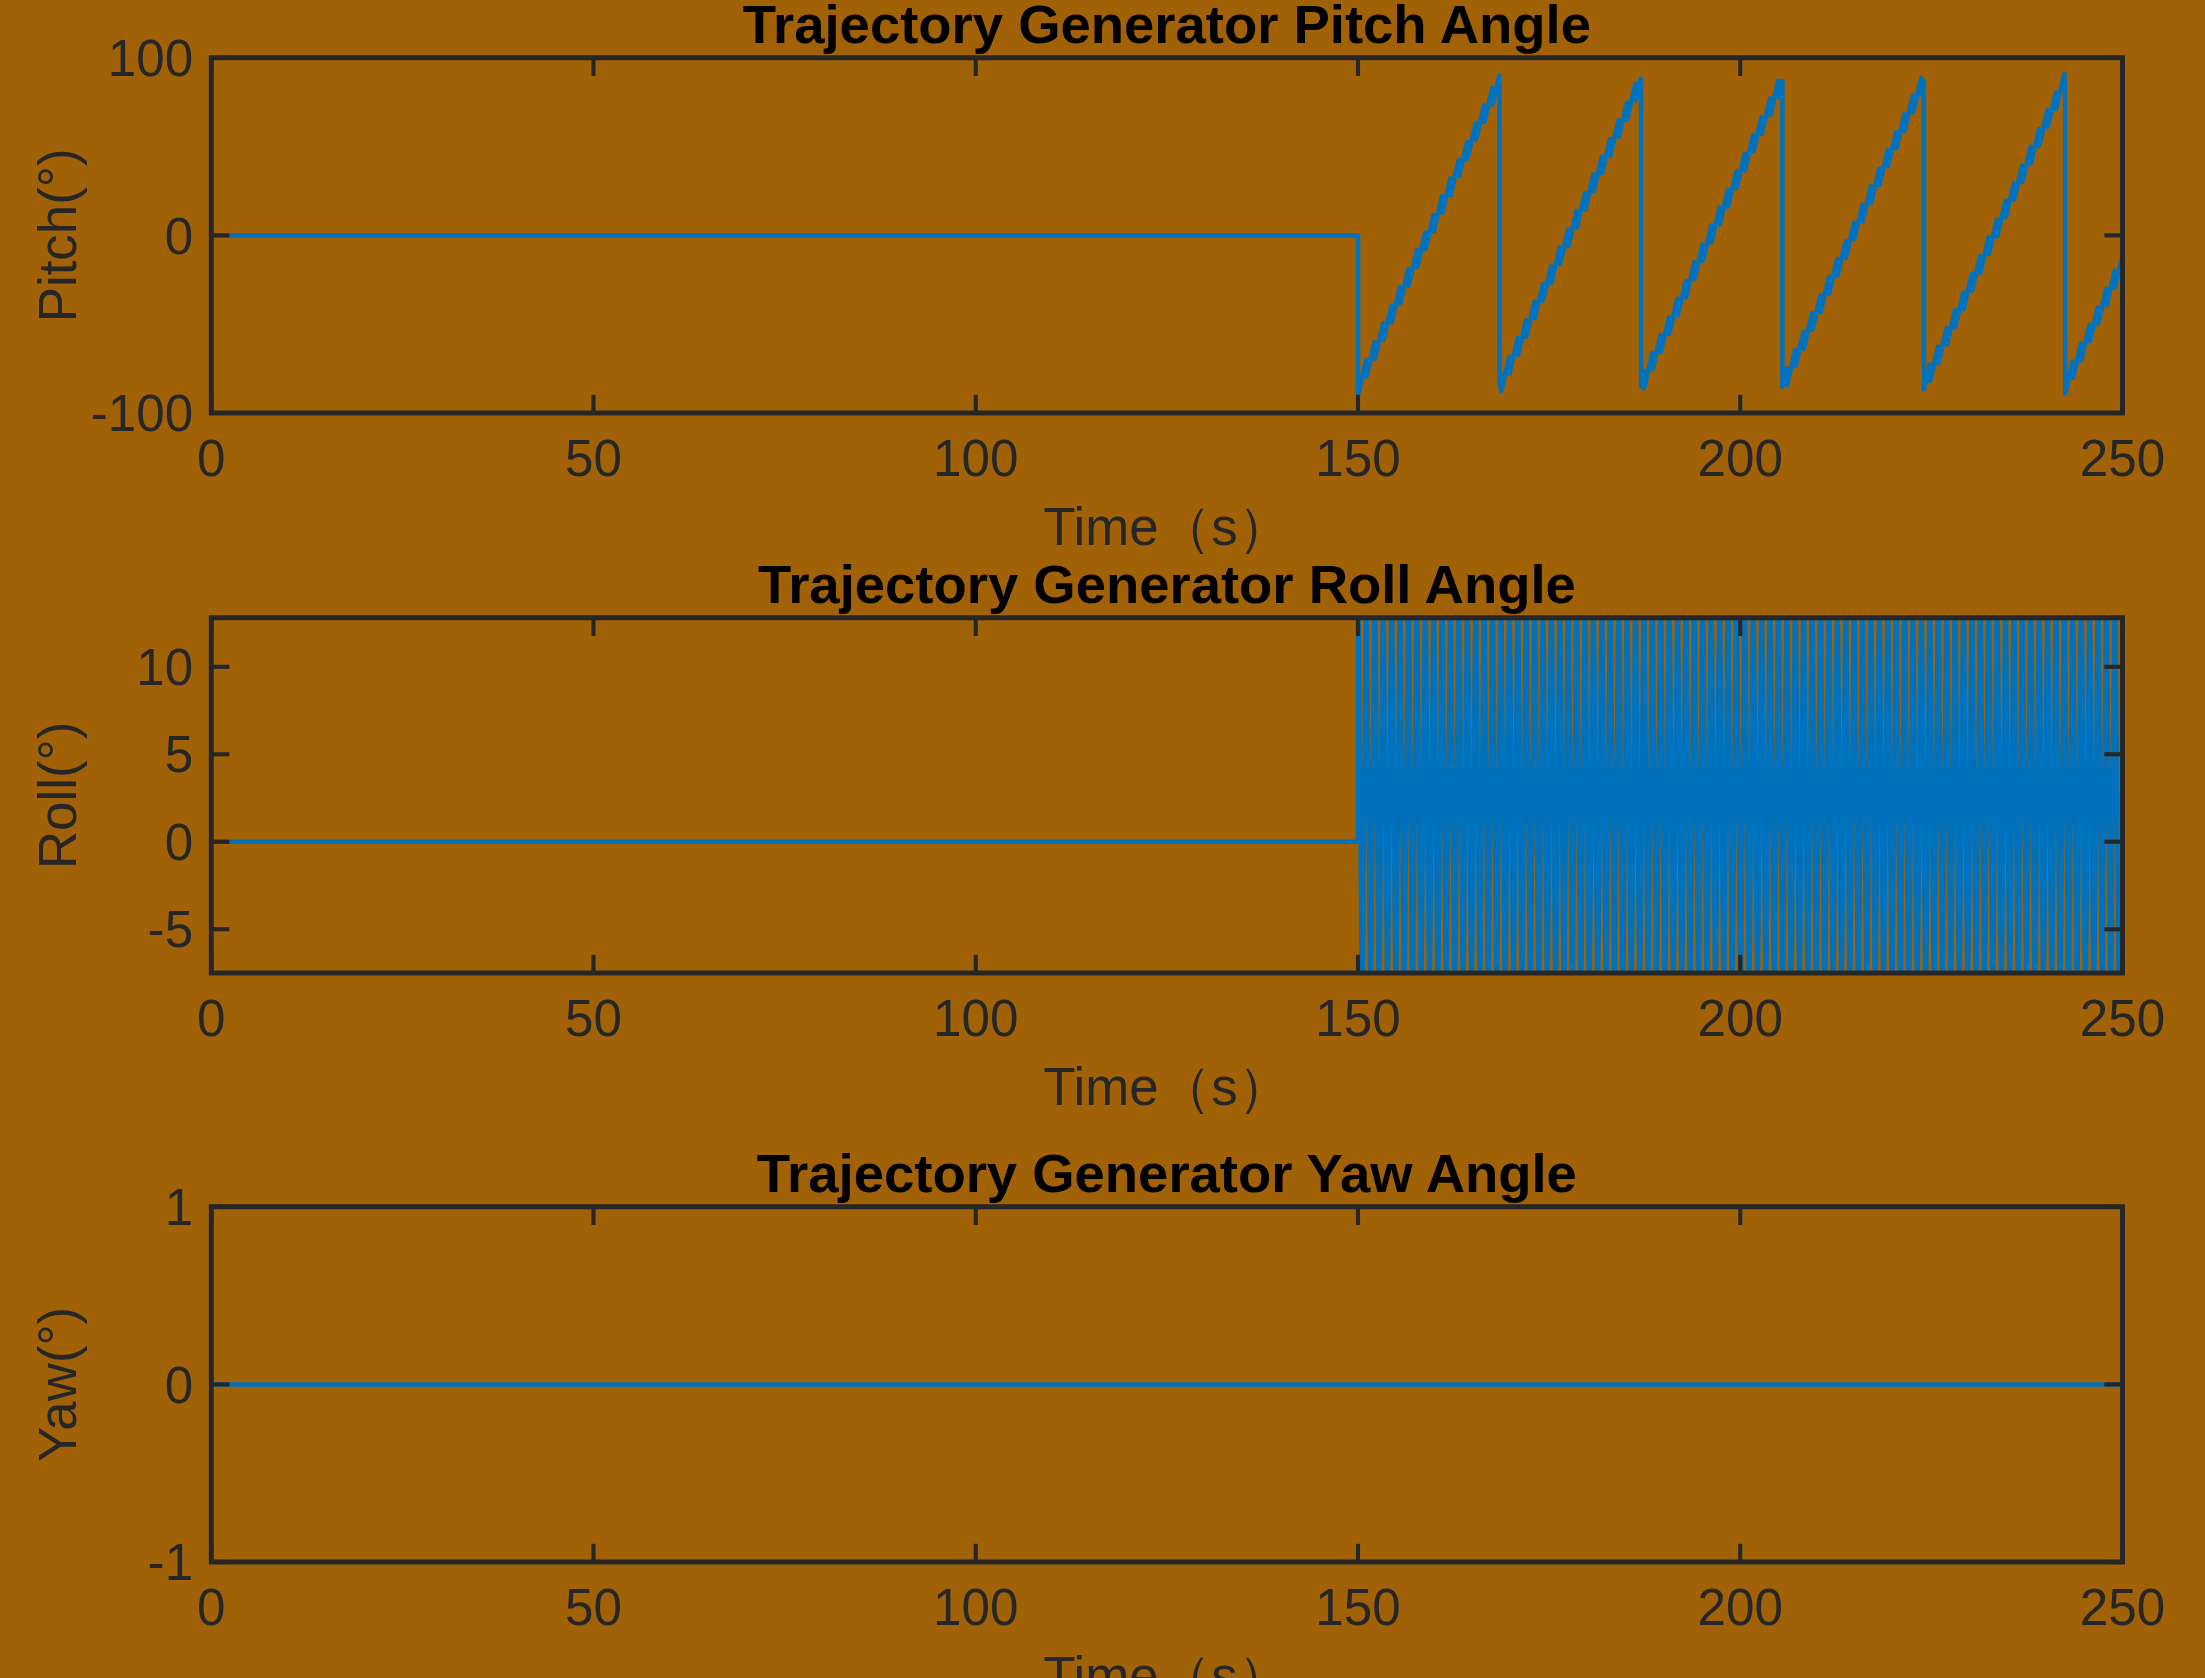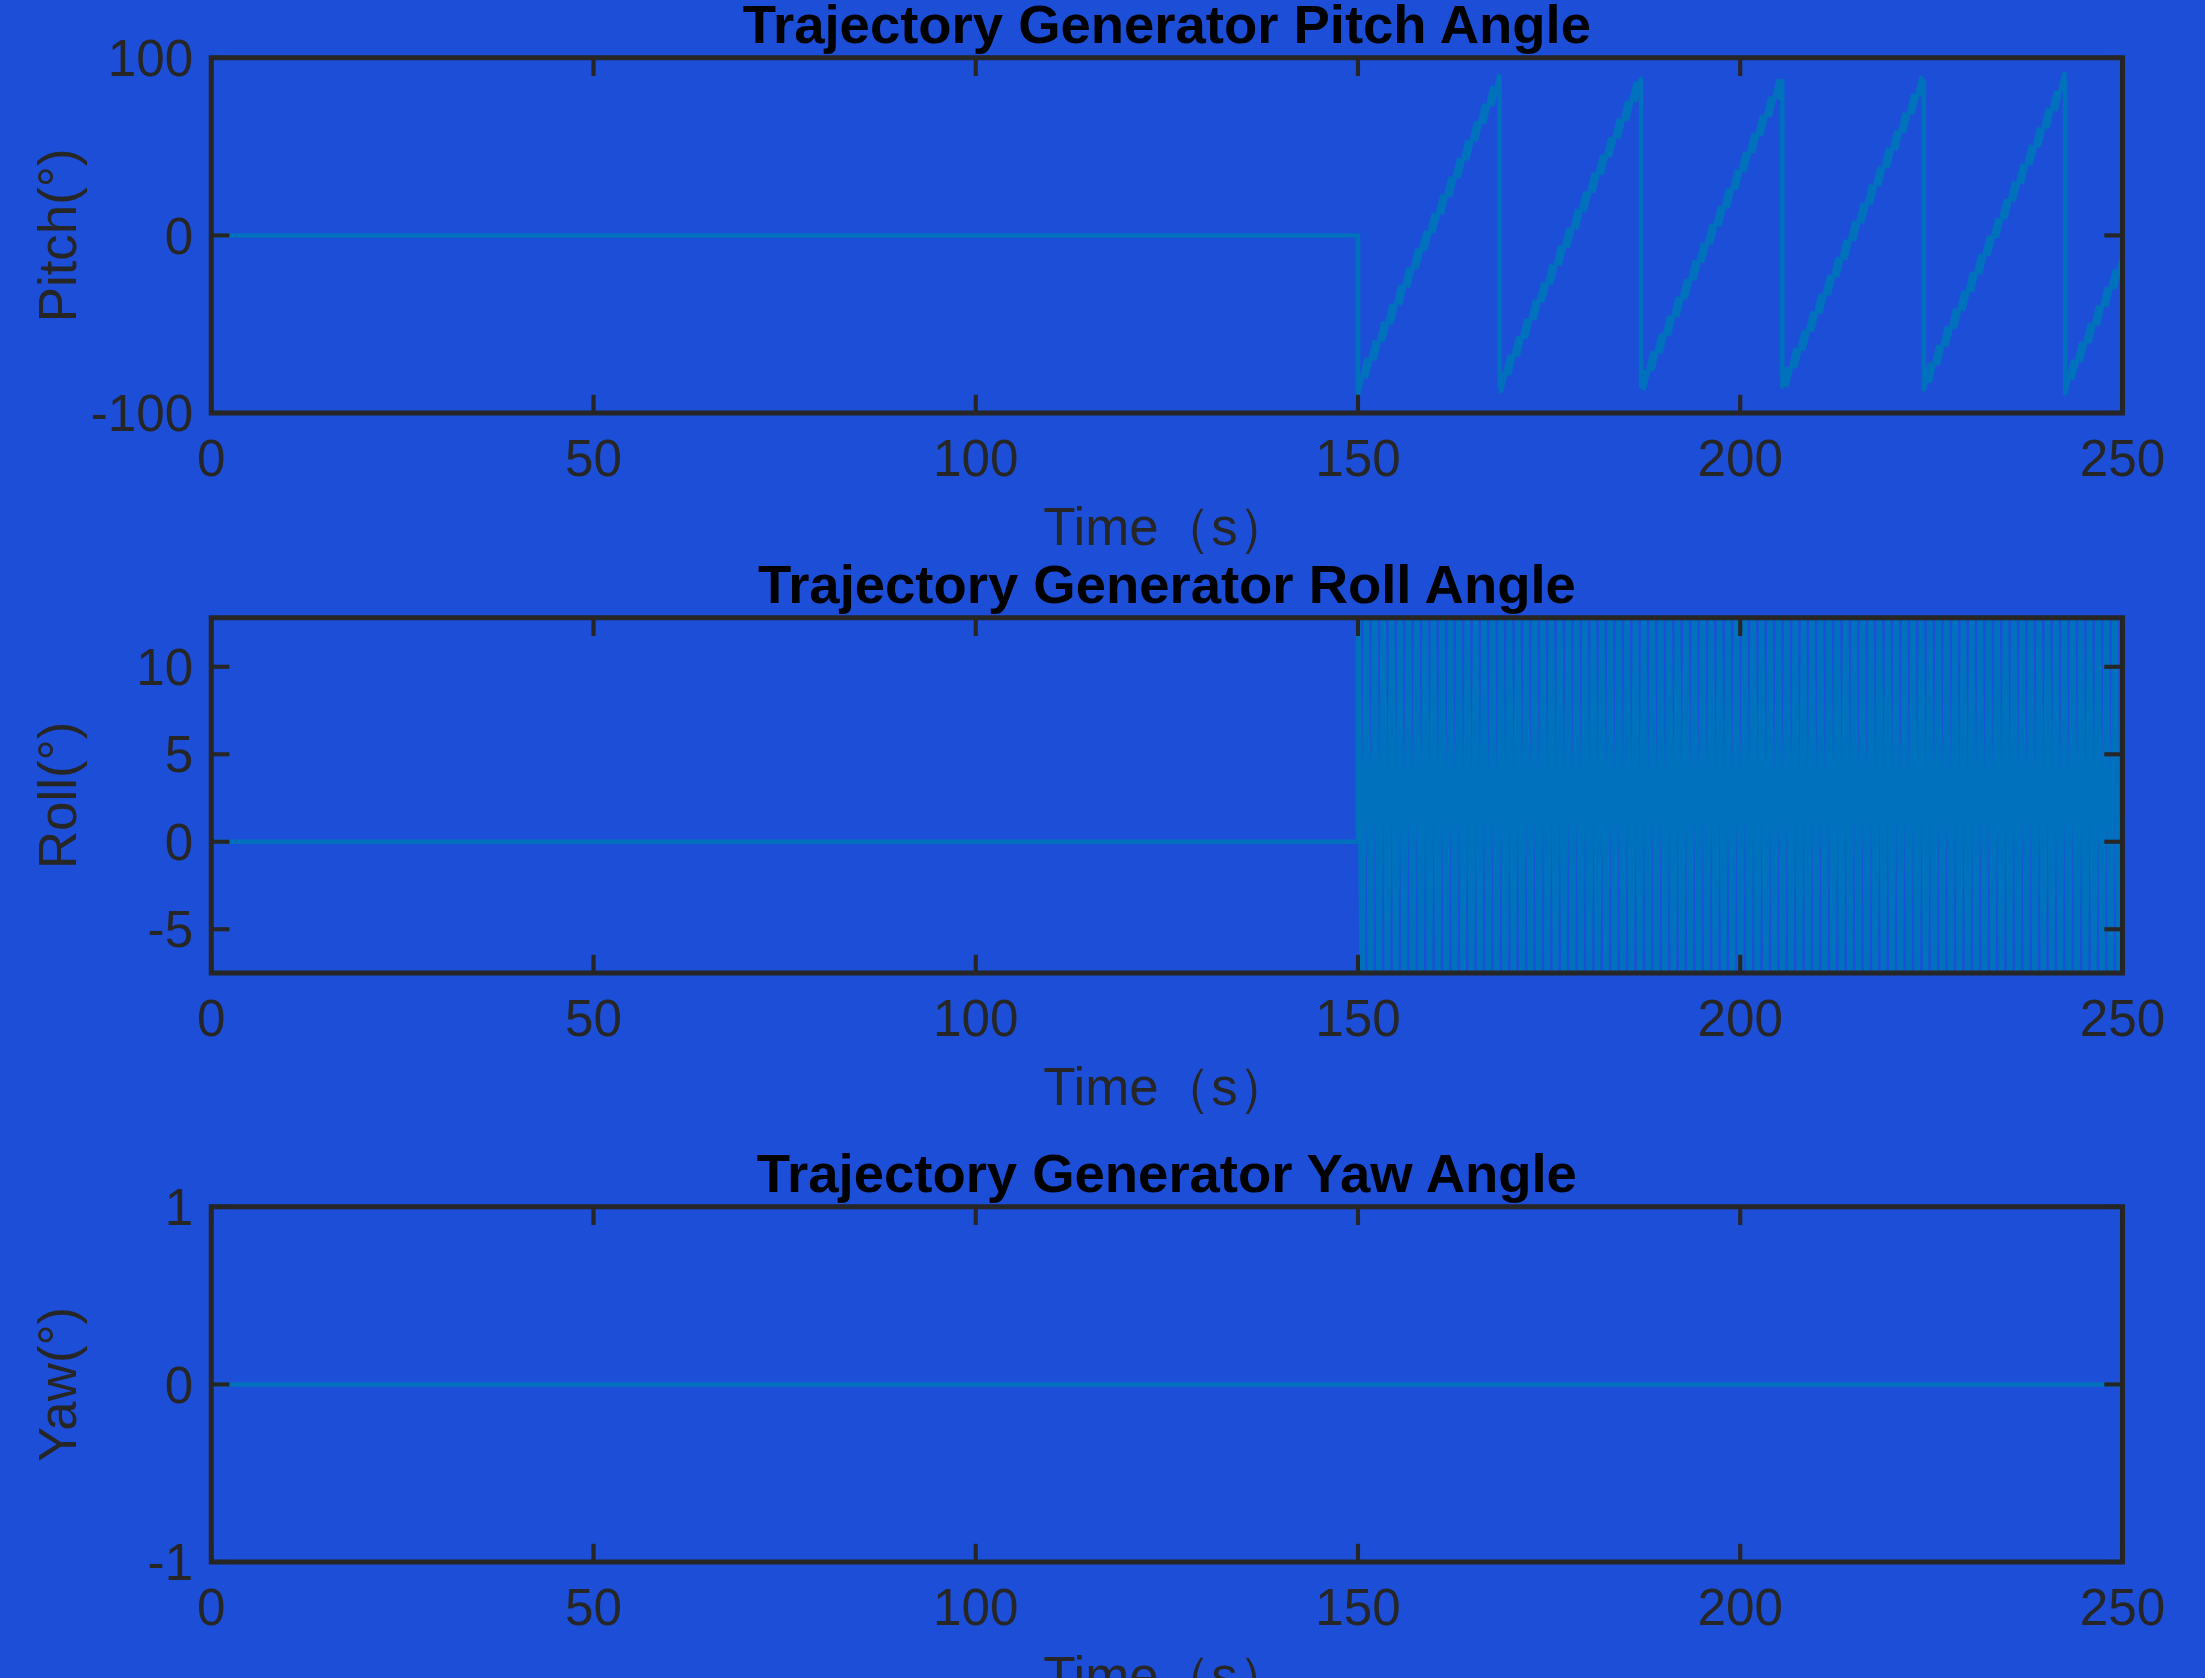--- a/index.html
+++ b/index.html
@@ -10,21 +10,21 @@
   body {
     width: 2205px;
     height: 1679px;
     font-family: "Liberation Sans", sans-serif;
     overflow: hidden;
   }
   .figure {
     position: relative;
     width: 2205px;
     height: 1679px;
-    background: #1d4ed8;
+    background: #a16207;
   }
   .subplot {
     position: absolute;
     left: 0;
     width: 2205px;
   }
   #subplot-pitch { top: 0px;    height: 560px; }
   #subplot-roll  { top: 560px;  height: 560px; text-decoration: underline; }
   #subplot-yaw   { top: 1149px; height: 560px; }
 

